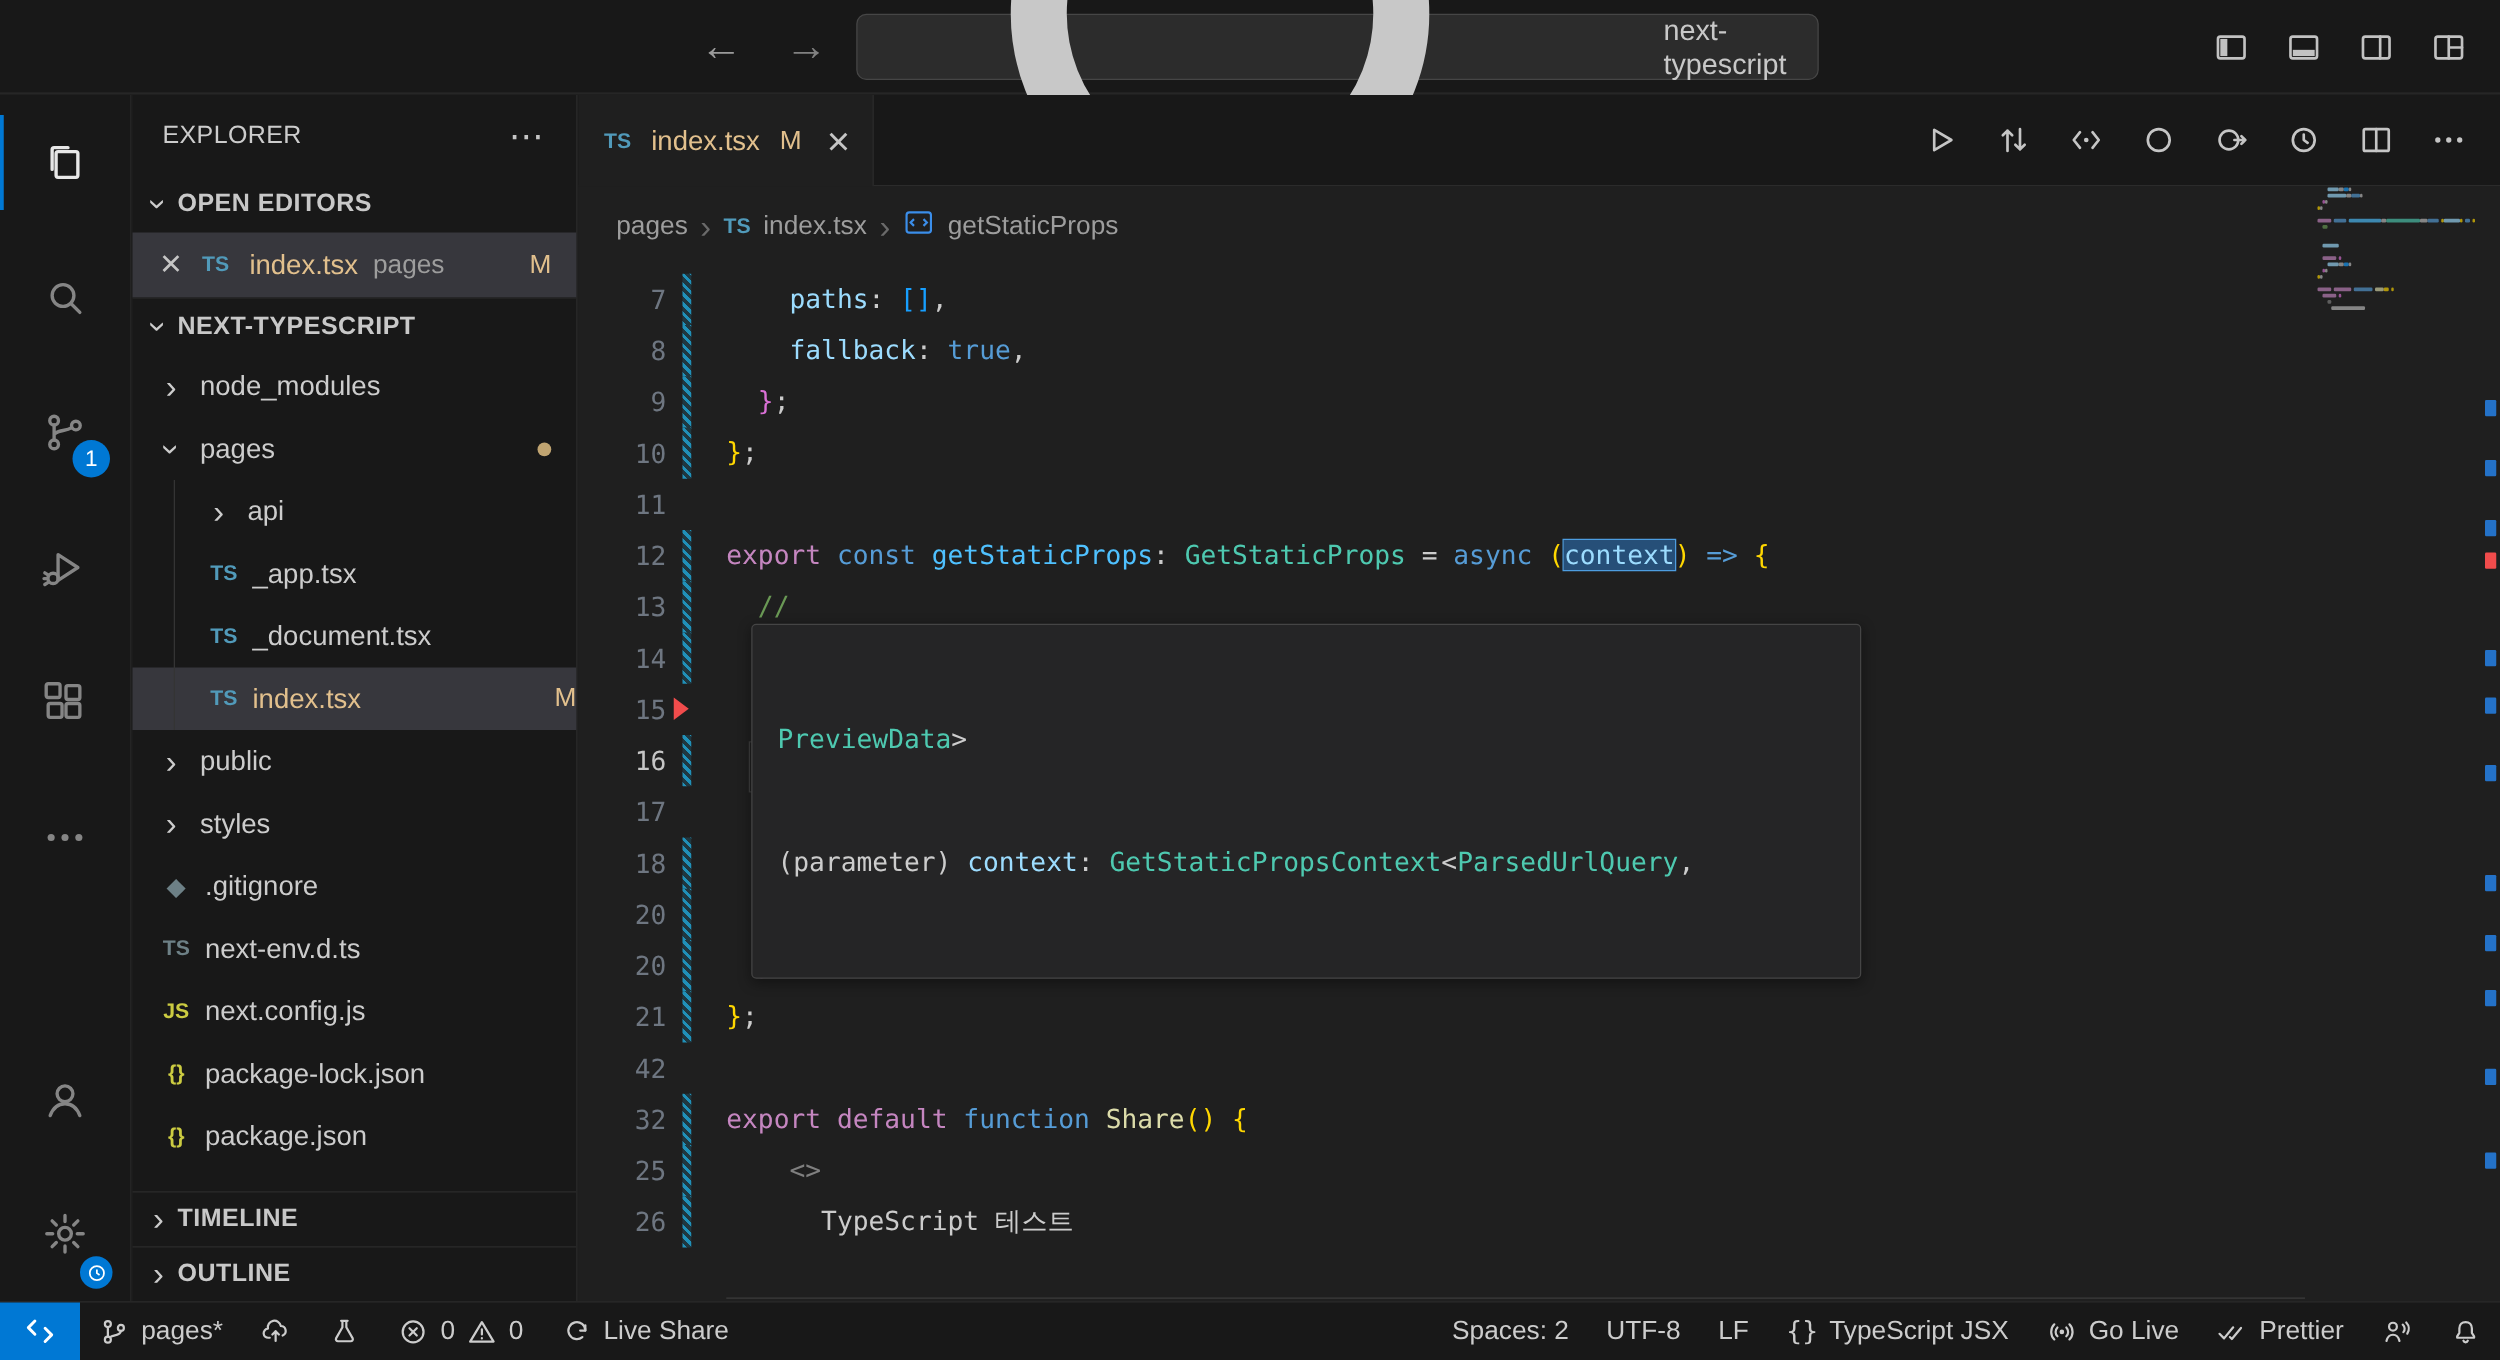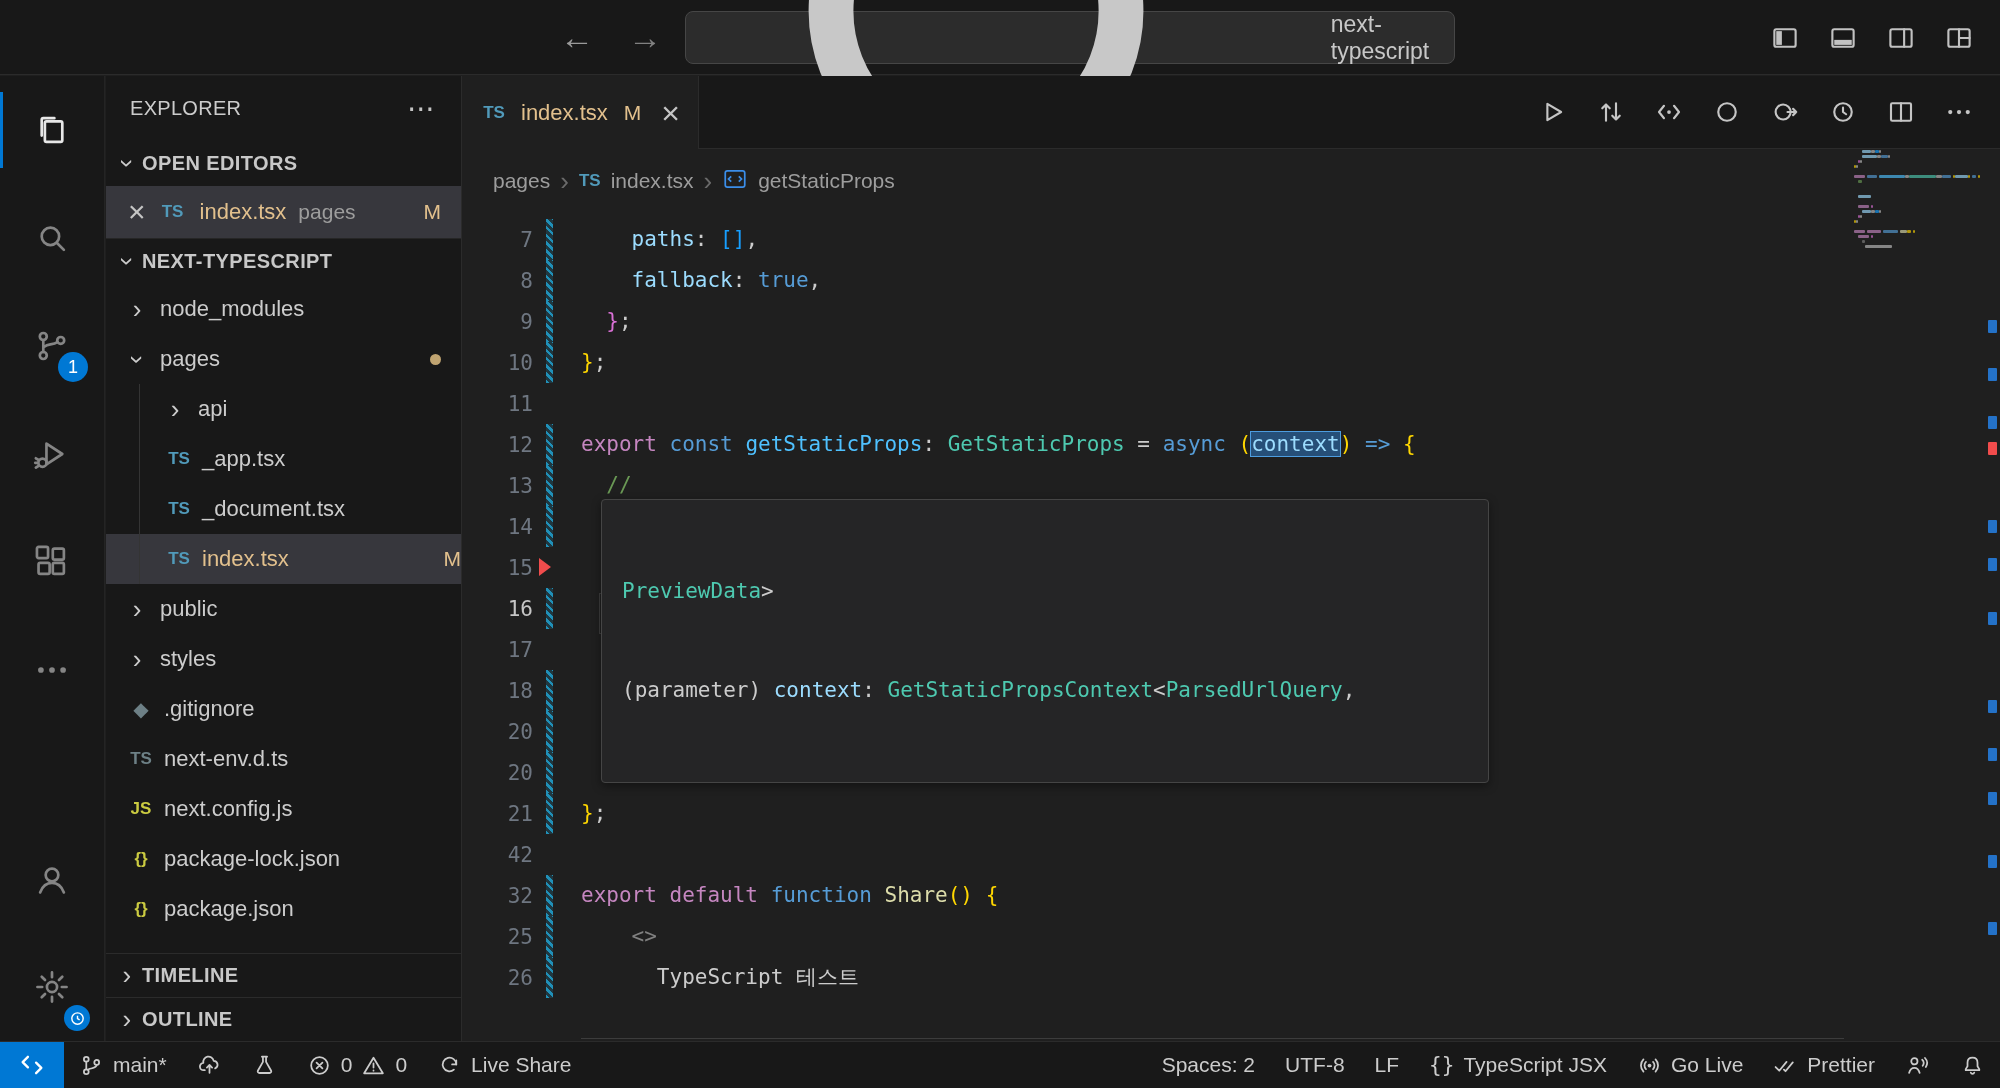--- a/index.html
+++ b/index.html
@@ -500,21 +500,21 @@
           <path d="M15.5 10l4.5 4.5L15.5 19"></path>
         </svg>
     </div>
     <div class="st-item">
       <svg class="icon" viewBox="0 0 24 24">
           <circle cx="7" cy="6" r="2.3"></circle>
           <circle cx="7" cy="18" r="2.3"></circle>
           <circle cx="17" cy="9" r="2.3"></circle>
           <path d="M7 8.3v7.4M17 11.3c0 3-4.5 3.2-7.5 4.2"></path>
         </svg>
-      <span>main*</span>
+      <span>pages*</span>
     </div>
     <div class="st-item">
       <svg class="icon" viewBox="0 0 24 24">
           <path d="M7.5 16.5h-1a3.5 3.5 0 01-.4-7A5 5 0 0116 7.5a3.8 3.8 0 011.4 7.3"></path>
           <path d="M12 11.5V19M9.5 14l2.5-2.5L14.5 14"></path>
         </svg>
     </div>
     <div class="st-item">
       <svg class="icon" viewBox="0 0 24 24">
           <path d="M9.5 3.5h5M10.5 3.5v5L5.6 17a1.6 1.6 0 001.5 2.2h9.8a1.6 1.6 0 001.5-2.2L13.5 8.5v-5"></path>

